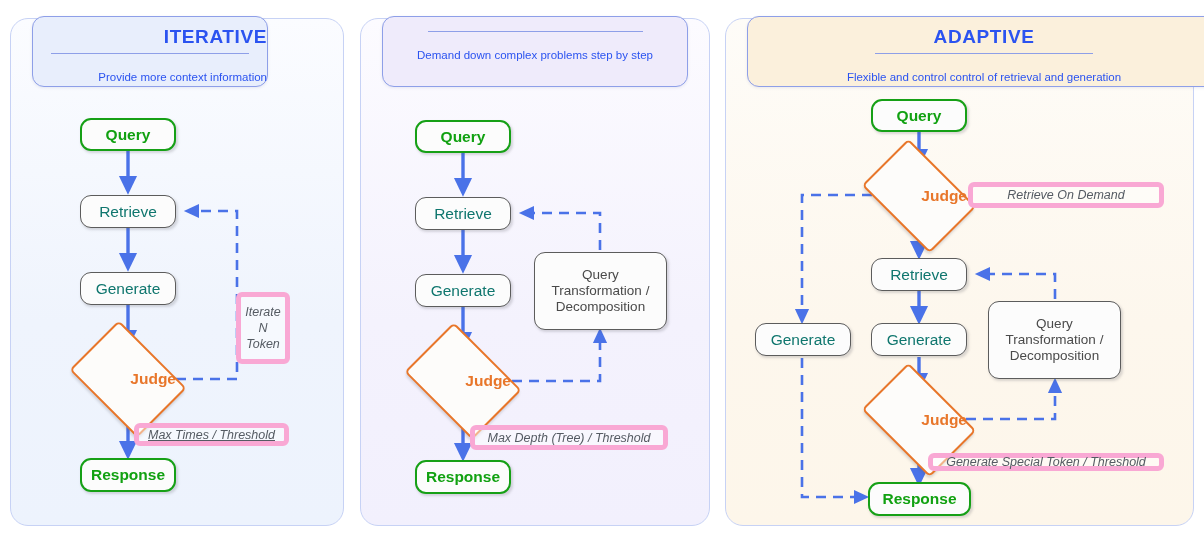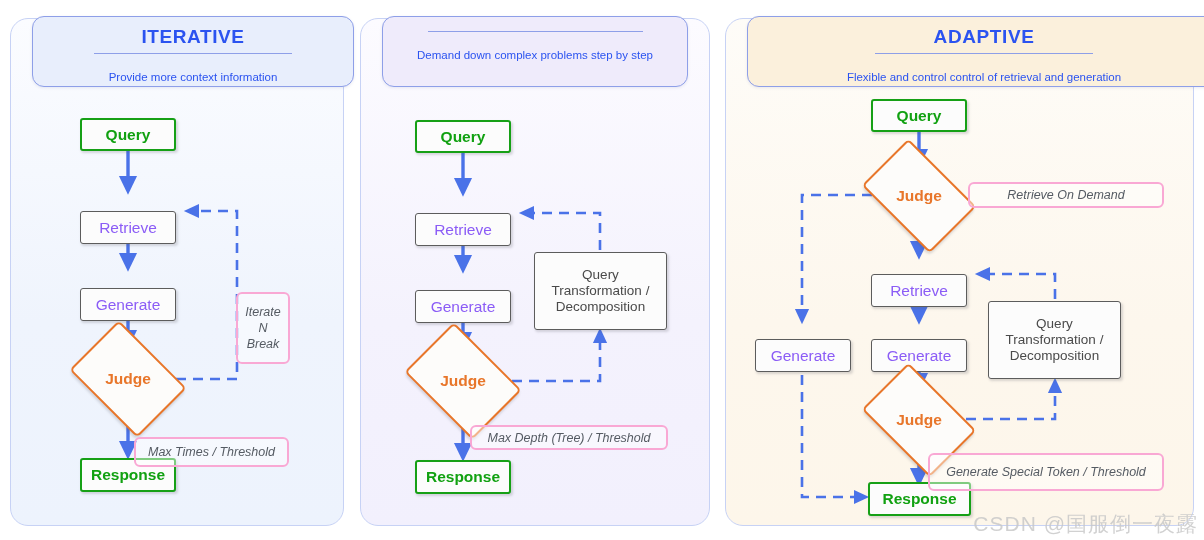--- a/index.html
+++ b/index.html
@@ -30,71 +30,71 @@
 
   
   .hdr {
     position: absolute;
     border: 1.6px solid #8e9fe8;
     border-radius: 12px;
     text-align: center;
     padding-top: 9px;
     box-shadow: 0 1px 3px rgba(60,70,140,.10);
   }
-  .hdr.h1 { left: 32px;  top: 16px; width: 322px; height: 71px; background:#e8eefc; }
+  .hdr.h1 { left: 32px;  top: 16px; width: 236px; height: 71px; background:#e8eefc;text-align:right; }
   .hdr.h2 { left: 382px; top: 16px; width: 306px; height: 71px; background:#efebfb; }
   .hdr.h3 { left: 747px; top: 16px; width: 474px; height: 71px; background:#fbf0dc; }
   .hdr-title {
     font-size: 19px; font-weight: bold; color: #2b53f0;
     letter-spacing: .6px; line-height: 22px;
   }
   .hdr-rule { height: 1px; background: #8e9fe8; margin: 5px auto 0; }
   .hdr.h1 .hdr-rule { width: 198px; }
   .hdr.h2 .hdr-rule { width: 215px; }
   .hdr.h3 .hdr-rule { width: 218px; }
   .hdr-sub {
     font-size: 11.5px; color: #2b53f0; margin-top: 16px; line-height: 14px;
   }
 
   
   .node {
     position: absolute;
     display: flex; align-items: center; justify-content: center;
     text-align: center;
     background: #fcfcfc;
-    border-radius: 3px;
+    border-radius: 11px;
     box-shadow: 1.5px 2px 2.5px rgba(90,90,100,.22);
   }
-  .node.plain { border: 1.7px solid #5c5c5c; color:#8b5cf6; font-size:15.5px;margin-top:16px; }
+  .node.plain { border: 1.7px solid #5c5c5c; color:#0f766e; font-size:15.5px; }
   .node.green { border: 2.2px solid #16a016; color:#11a111; font-size:15.5px; font-weight:bold; }
   .node.multi { font-size: 13.5px; line-height: 16px; color:#4a4a4a; border:1.7px solid #5c5c5c; }
 
   
   .diamond {
     position: absolute;
-    display: flex; align-items: center; justify-content: center;
+    display: flex; align-items: center; justify-content: flex-end;
   }
   .diamond .dshape {
     position: absolute; left: 0; top: 0; width: 100%; height: 100%;
     background: #fdfcfa;
     border: 2.2px solid #e8762a;
     transform: rotate(45deg);
     border-radius: 5px;
     box-shadow: 1.5px 2px 2.5px rgba(90,90,100,.20);
   }
   .diamond .dlabel {
     position: relative; z-index: 2;
     color: #e8762a; font-weight: bold; font-size: 15.5px;
   }
 
   
   .lbl {
     position: absolute;
     display:flex; align-items:center; justify-content:center;
-    border: 2px solid #f9a8d4;
+    border: 5px solid #f9a8d4;
     border-radius: 6px;
     background: rgba(255,255,255,.45);
     font-style: italic;
     color: #555b63;
     font-size: 12.5px;
     text-align: center;
     line-height: 16px;
   }
 
   
@@ -183,23 +183,23 @@
   <div class="node plain" style="left:80px;  top:272px; width:96px; height:33px;">Generate</div>
   <div class="diamond" style="left:80px; top:344px; width:96px; height:70px;">
     <div class="dshape"></div>
     <div class="dlabel">Judge</div>
   </div>
   <div class="node green" style="left:80px;  top:458px; width:96px; height:34px;">Response</div>
 
   <div class="lbl" style="left:236px; top:257px; width:54px; height:72px; flex-direction:column;margin-top:35px;">
     <span>Iterate</span>
     <span>N</span>
-    <span>Break</span>
-  </div>
-  <div class="lbl" style="left:134px; top:437px; width:155px; height:30px;">Max Times / Threshold</div>
+    <span>Token</span>
+  </div>
+  <div class="lbl" style="left:134px; top:423px; width:155px; height:23px;text-decoration:underline;">Max Times / Threshold</div>
 
   <div class="node green" style="left:415px; top:120px; width:96px; height:33px;">Query</div>
   <div class="node plain" style="left:415px; top:197px; width:96px; height:33px;">Retrieve</div>
   <div class="node plain" style="left:415px; top:274px; width:96px; height:33px;">Generate</div>
   <div class="diamond" style="left:415px; top:346px; width:96px; height:70px;">
     <div class="dshape"></div>
     <div class="dlabel">Judge</div>
   </div>
   <div class="node green" style="left:415px; top:460px; width:96px; height:34px;">Response</div>
 
@@ -225,17 +225,16 @@
   </div>
   <div class="node green" style="left:868px; top:482px; width:103px; height:34px;">Response</div>
 
   <div class="node multi" style="left:988px; top:301px; width:133px; height:78px; flex-direction:column;">
     <span>Query</span>
     <span>Transformation /</span>
     <span>Decomposition</span>
   </div>
 
   <div class="lbl" style="left:968px; top:182px; width:196px; height:26px;">Retrieve On  Demand</div>
-  <div class="lbl" style="left:928px; top:453px; width:236px; height:38px;">Generate Special Token / Threshold</div>
-
-  <div class="watermark">CSDN @国服倒一夜露</div>
+  <div class="lbl" style="left:928px; top:453px; width:236px; height:18px;">Generate Special Token / Threshold</div>
+
 
 </div>
 
 </body></html>

